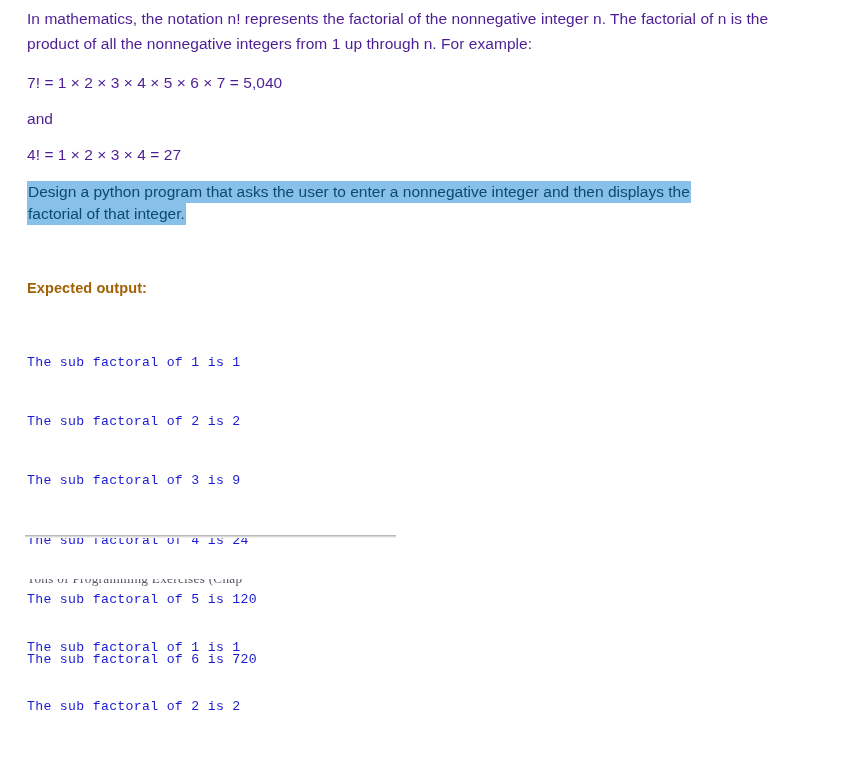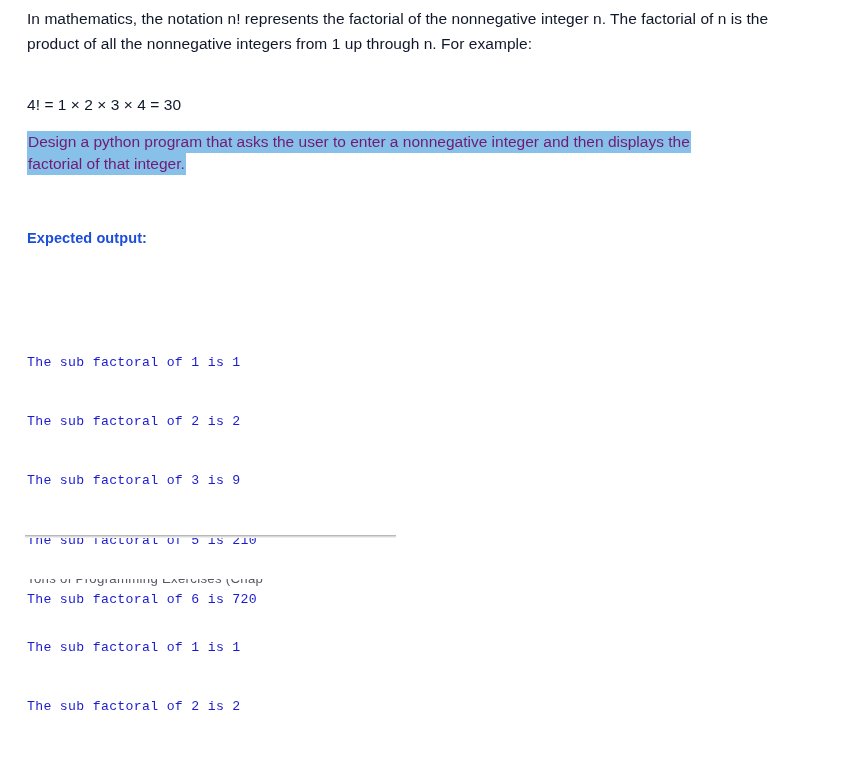--- a/index.html
+++ b/index.html
@@ -19,51 +19,51 @@
   
   .doc {
     position: absolute;
     left: 27px;
     top: 6px;
     width: 790px;
   }
   .para {
     font-size: 15.5px;
     line-height: 25px;
-    color: #0f172a;
+    color: #4c1d95;
     letter-spacing: 0.05px;
     margin: 0;
   }
   .para.intro { width: 768px; }
   .gap-sm { height: 11px; }
   .gap-md { height: 14px; }
   .gap-lg { height: 34px; }
 
   .hl-block {
     margin: 0;
     width: 714px;
   }
   .hl-line {
     display: table;
     font-size: 15.5px;
     line-height: 22px;
-    color: #701a75;
+    color: #0c4a6e;
   }
   .hl-line span.mark {
     background: #87c0e8;
     box-decoration-break: clone;
     -webkit-box-decoration-break: clone;
     padding: 2px 1px 3px 1px;
   }
 
   .heading {
     margin: 0;
     font-size: 14.5px;
     font-weight: bold;
-    color: #1d4ed8;
+    color: #a16207;
     letter-spacing: 0.1px;
   }
 
   
   .console {
     position: absolute;
     left: 27px;
     font-family: "Liberation Mono", "DejaVu Sans Mono", monospace;
     font-size: 13.2px;
     line-height: 19.8px;
@@ -78,21 +78,21 @@
   .clipped-wrap {
     position: absolute;
     left: 27px;
     width: 360px;
     height: 9px;
     overflow: hidden;
   }
   .clipped-wrap .clip-inner {
     position: relative;
     top: -10px;
-    font-family: Liberation Sans, sans-serif;
+    font-family: Liberation Serif, serif;
     font-size: 13.2px;
     line-height: 19.8px;
     letter-spacing: 0.3px;
     color: #3a3a4a;
     white-space: pre;
     opacity: 0.85;
   }
 
   
   .rule {
@@ -105,27 +105,29 @@
 </style>
 </head>
 <body>
 
 <div class="doc">
 
   <p class="para intro">In mathematics, the notation n! represents the factorial of the nonnegative integer n. The factorial of n is the product of all the nonnegative integers from 1 up through n. For example:</p>
 
   <div class="gap-md"></div>
 
+  <p class="para">7! = 1 × 2 × 3 × 4 × 5 × 6 × 7 = 5,040</p>
 
   <div class="gap-sm"></div>
 
+  <p class="para">and</p>
 
   <div class="gap-sm"></div>
 
-  <p class="para">4! = 1 × 2 × 3 × 4 = 30</p>
+  <p class="para">4! = 1 × 2 × 3 × 4 = 27</p>
 
   <div class="gap-md"></div>
 
   <div class="hl-block">
     <div class="hl-line">
         <span class="mark">Design a python program that asks the user to enter a nonnegative integer and then displays the</span>
       </div>
     <div class="hl-line">
         <span class="mark">factorial of that integer.</span>
       </div>
@@ -135,21 +137,22 @@
   <div style="height:21px"></div>
 
   <h3 class="heading">Expected output:</h3>
 
 </div>
 
 <div class="console" style="top:313px">
   <div class="ln">The sub factoral of 1 is 1</div>
   <div class="ln">The sub factoral of 2 is 2</div>
   <div class="ln">The sub factoral of 3 is 9</div>
-  <div class="ln">The sub factoral of 5 is 210</div>
+  <div class="ln">The sub factoral of 4 is 24</div>
+  <div class="ln">The sub factoral of 5 is 120</div>
   <div class="ln">The sub factoral of 6 is 720</div>
   
   
   
   
 </div>
 
 <div class="rule" style="top:535px"></div>
 
 <div class="clipped-wrap" style="top:579px">

